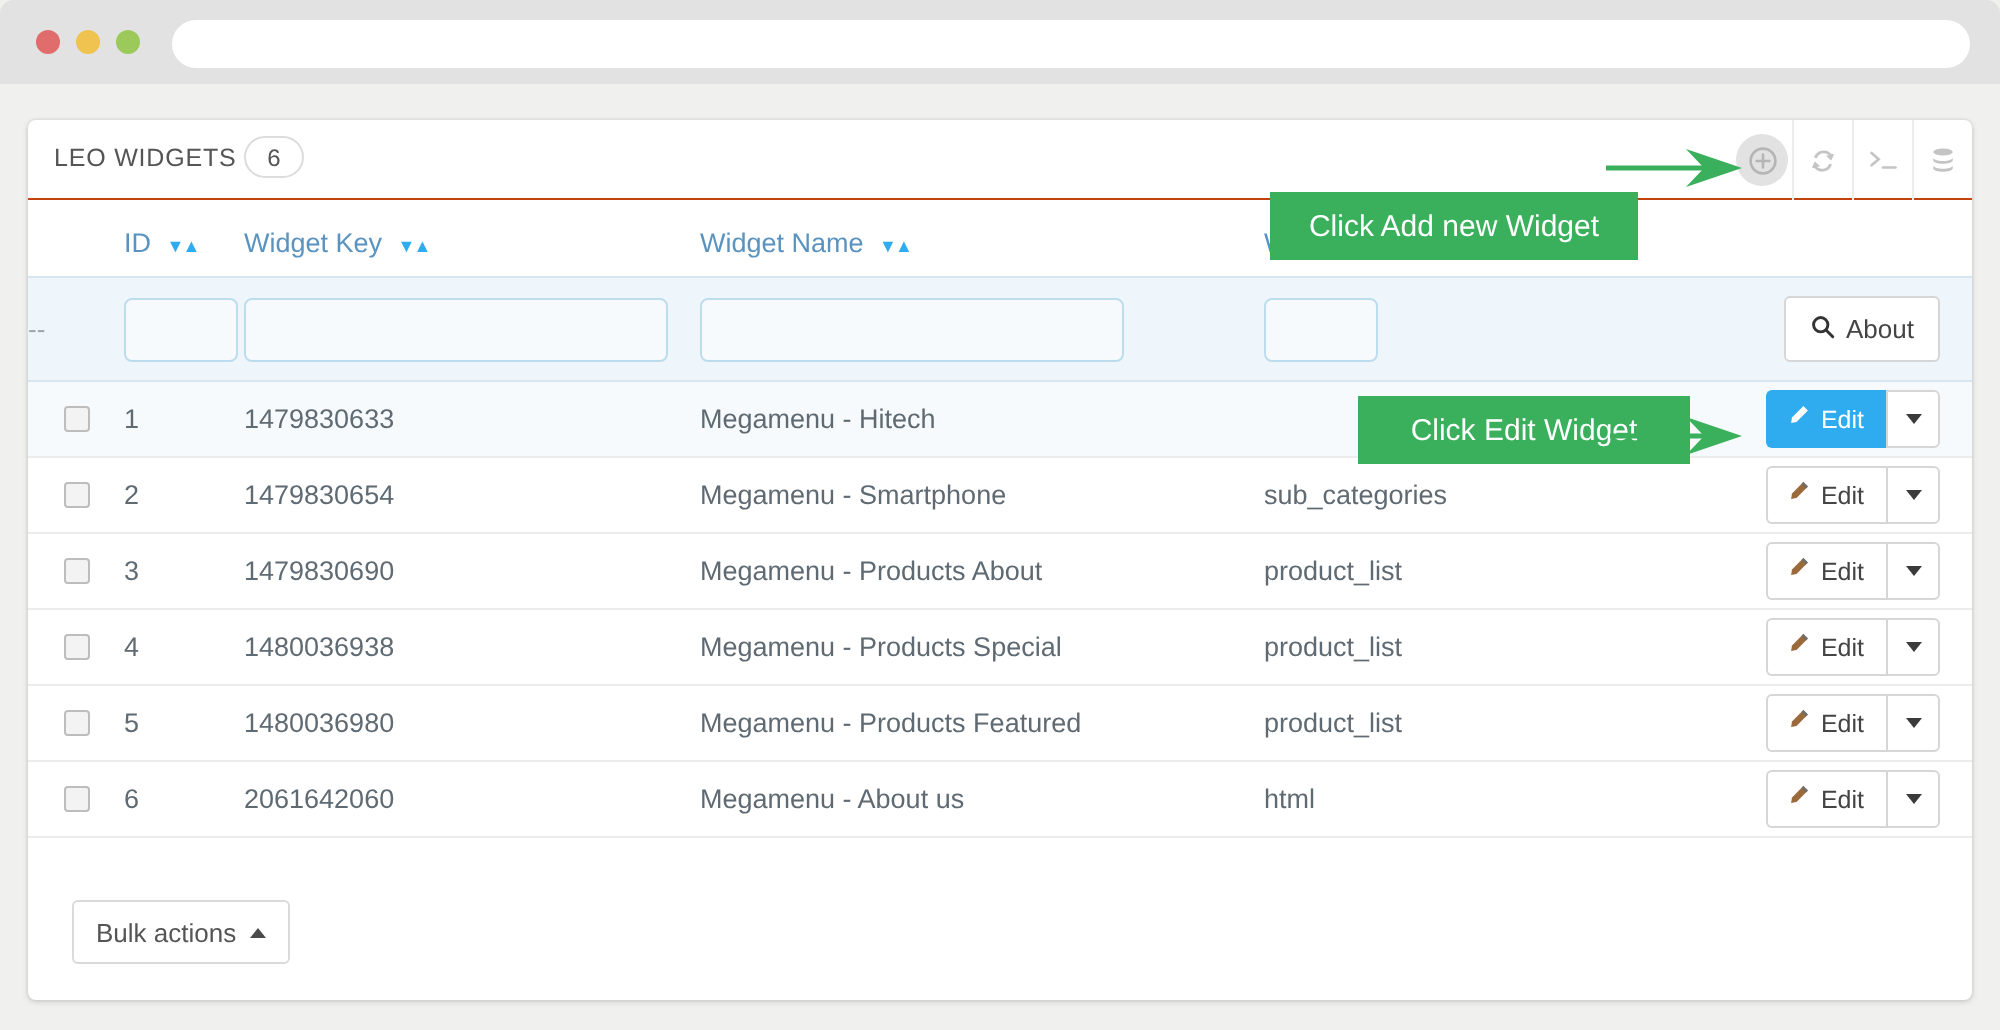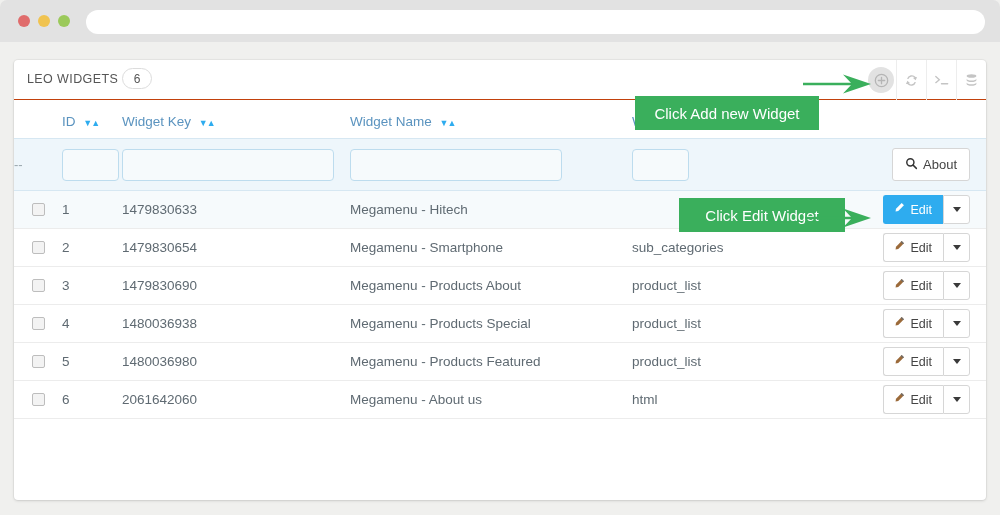--- a/index.html
+++ b/index.html
@@ -483,20 +483,26 @@
               </button>
               <button class="btn-caret">
                 <span class="cv"></span>
               </button>
             </span>
           </td>
         </tr>
       </tbody>
   </table>
 
+  <div class="card-footer">
+    <button class="bulk-btn">
+      <span>Bulk actions</span>
+      <span class="up-caret"></span>
+    </button>
+  </div>
 </div>
 
 <div class="callout" id="callout-add">Click Add new Widget</div>
 <div class="arrow" id="arrow-add">
   <svg width="70" height="22" viewBox="0 0 70 22">
     <path d="M0 11 H52" stroke="#3aaf5c" stroke-width="2.6"></path>
     <path d="M68 11 L40 1.5 L49 11 L40 20.5 Z" fill="#3aaf5c"></path>
   </svg>
 </div>
 

